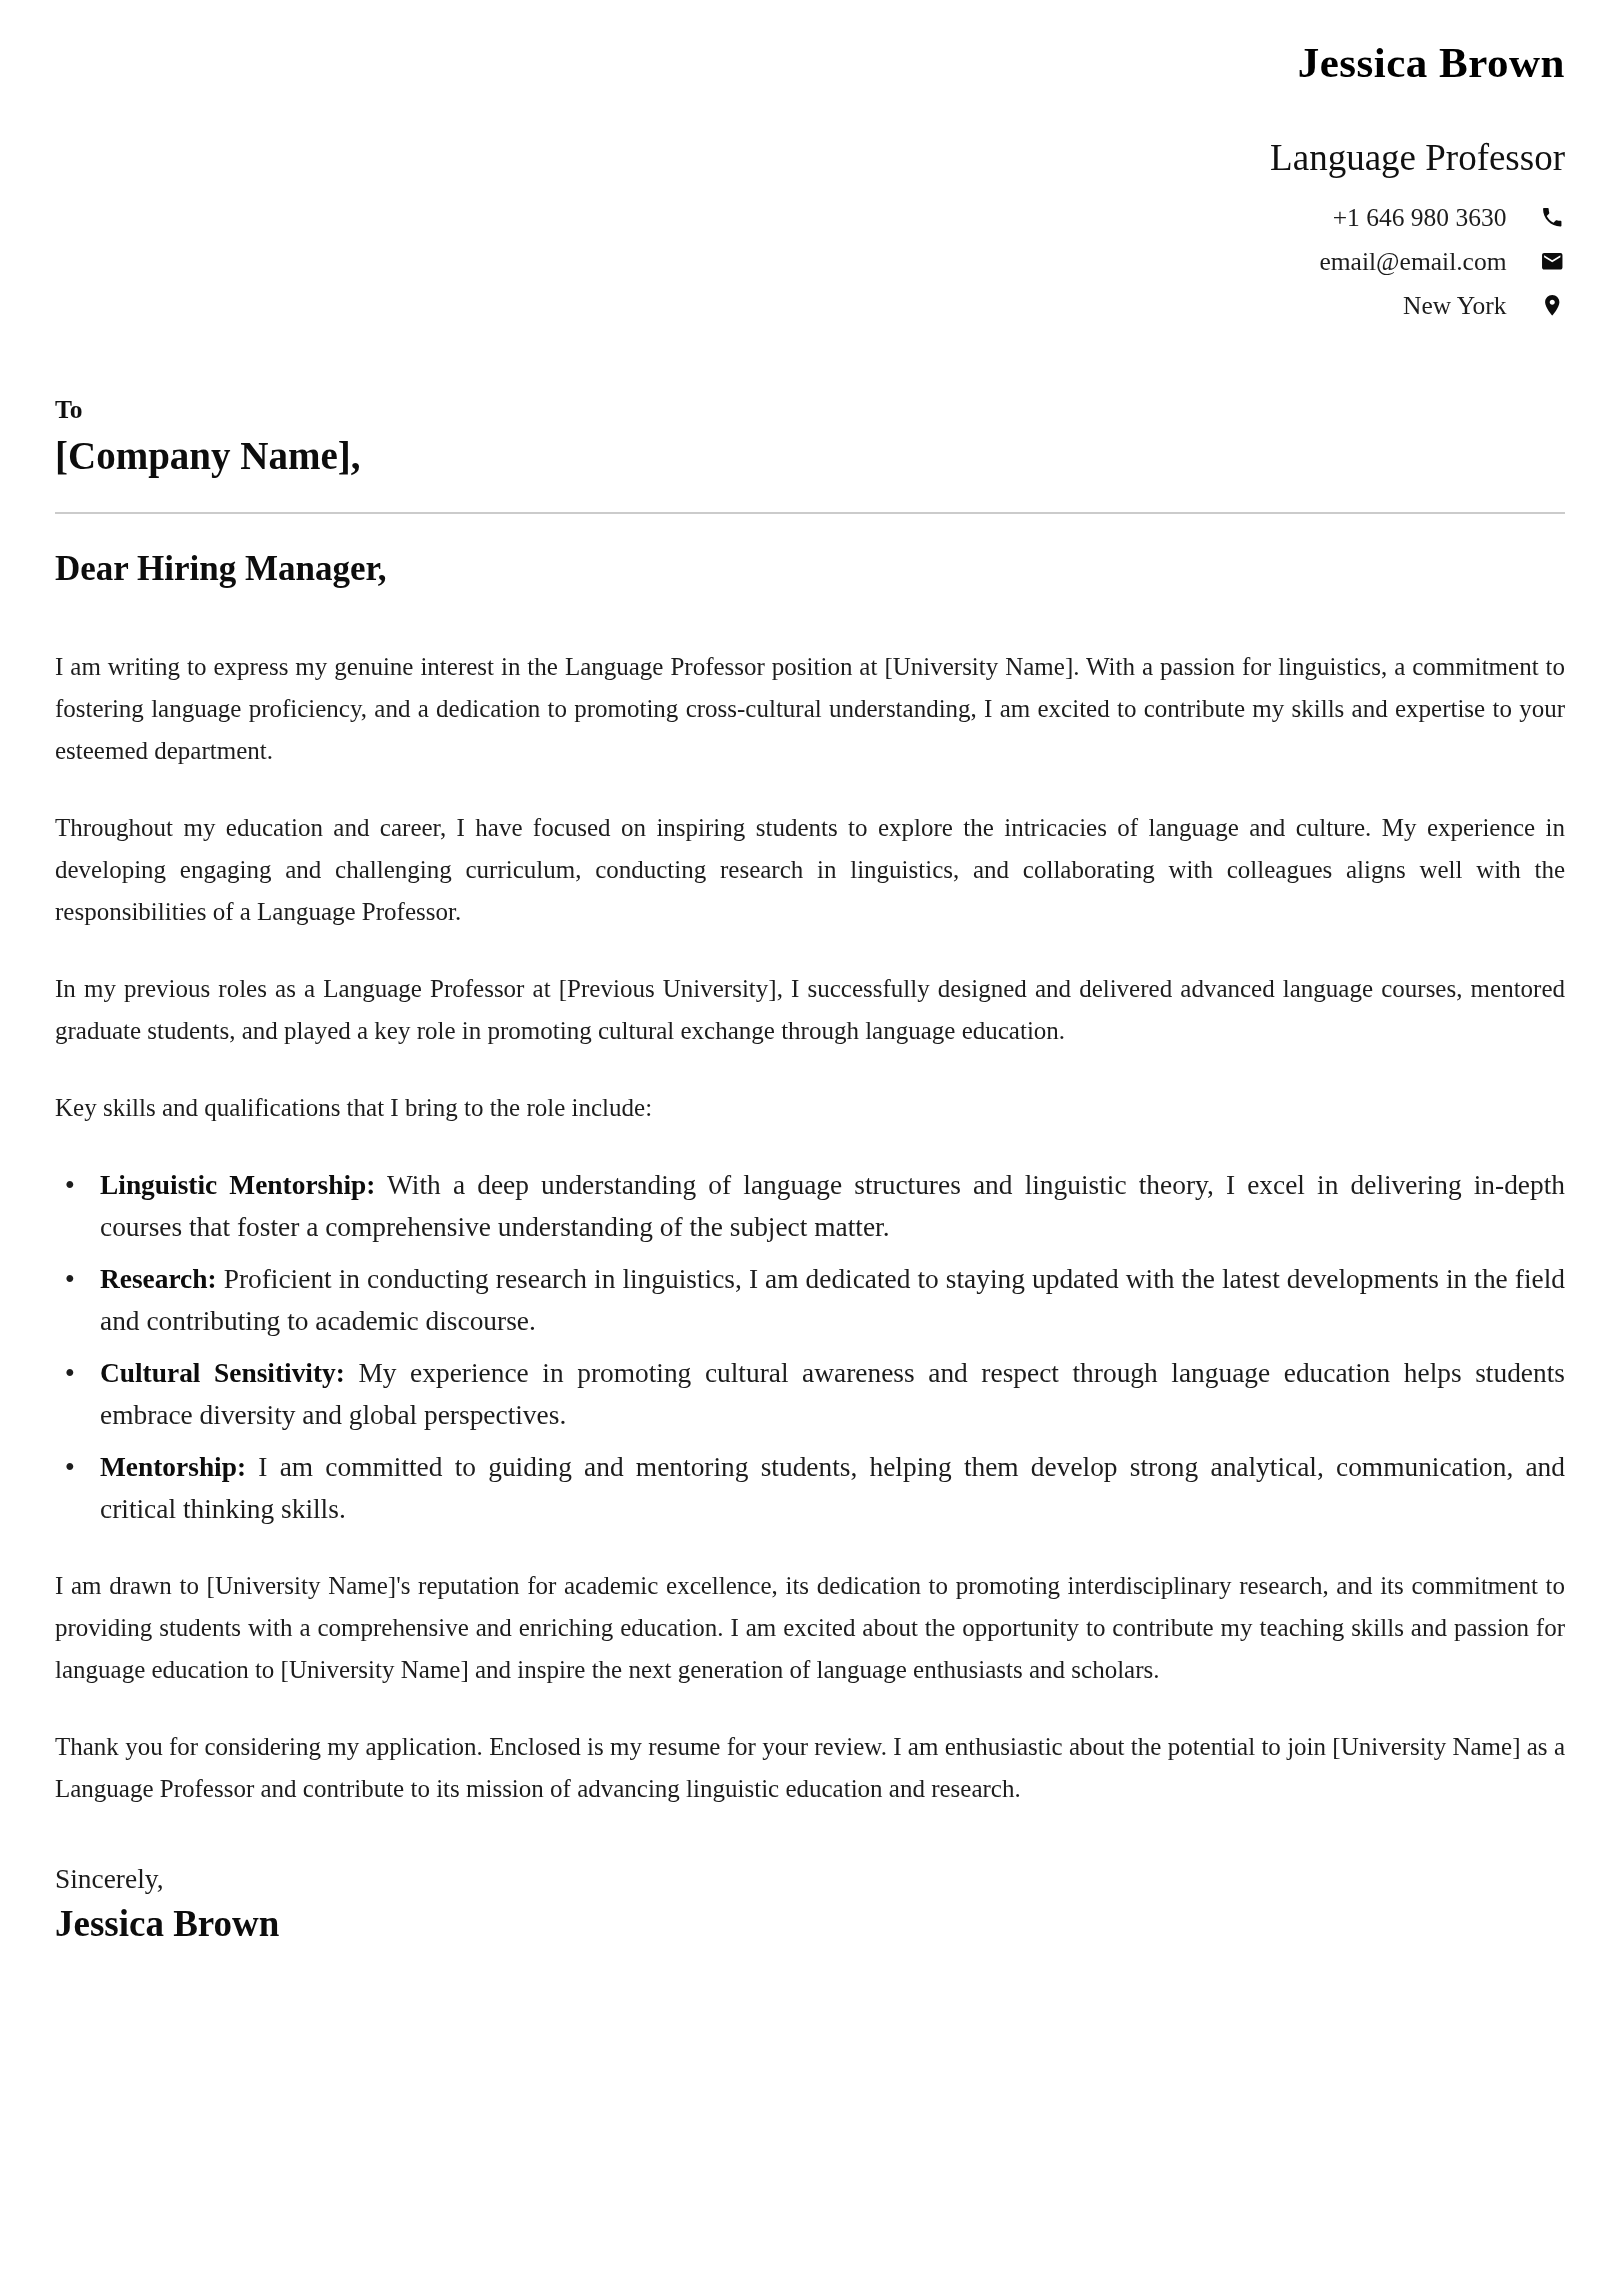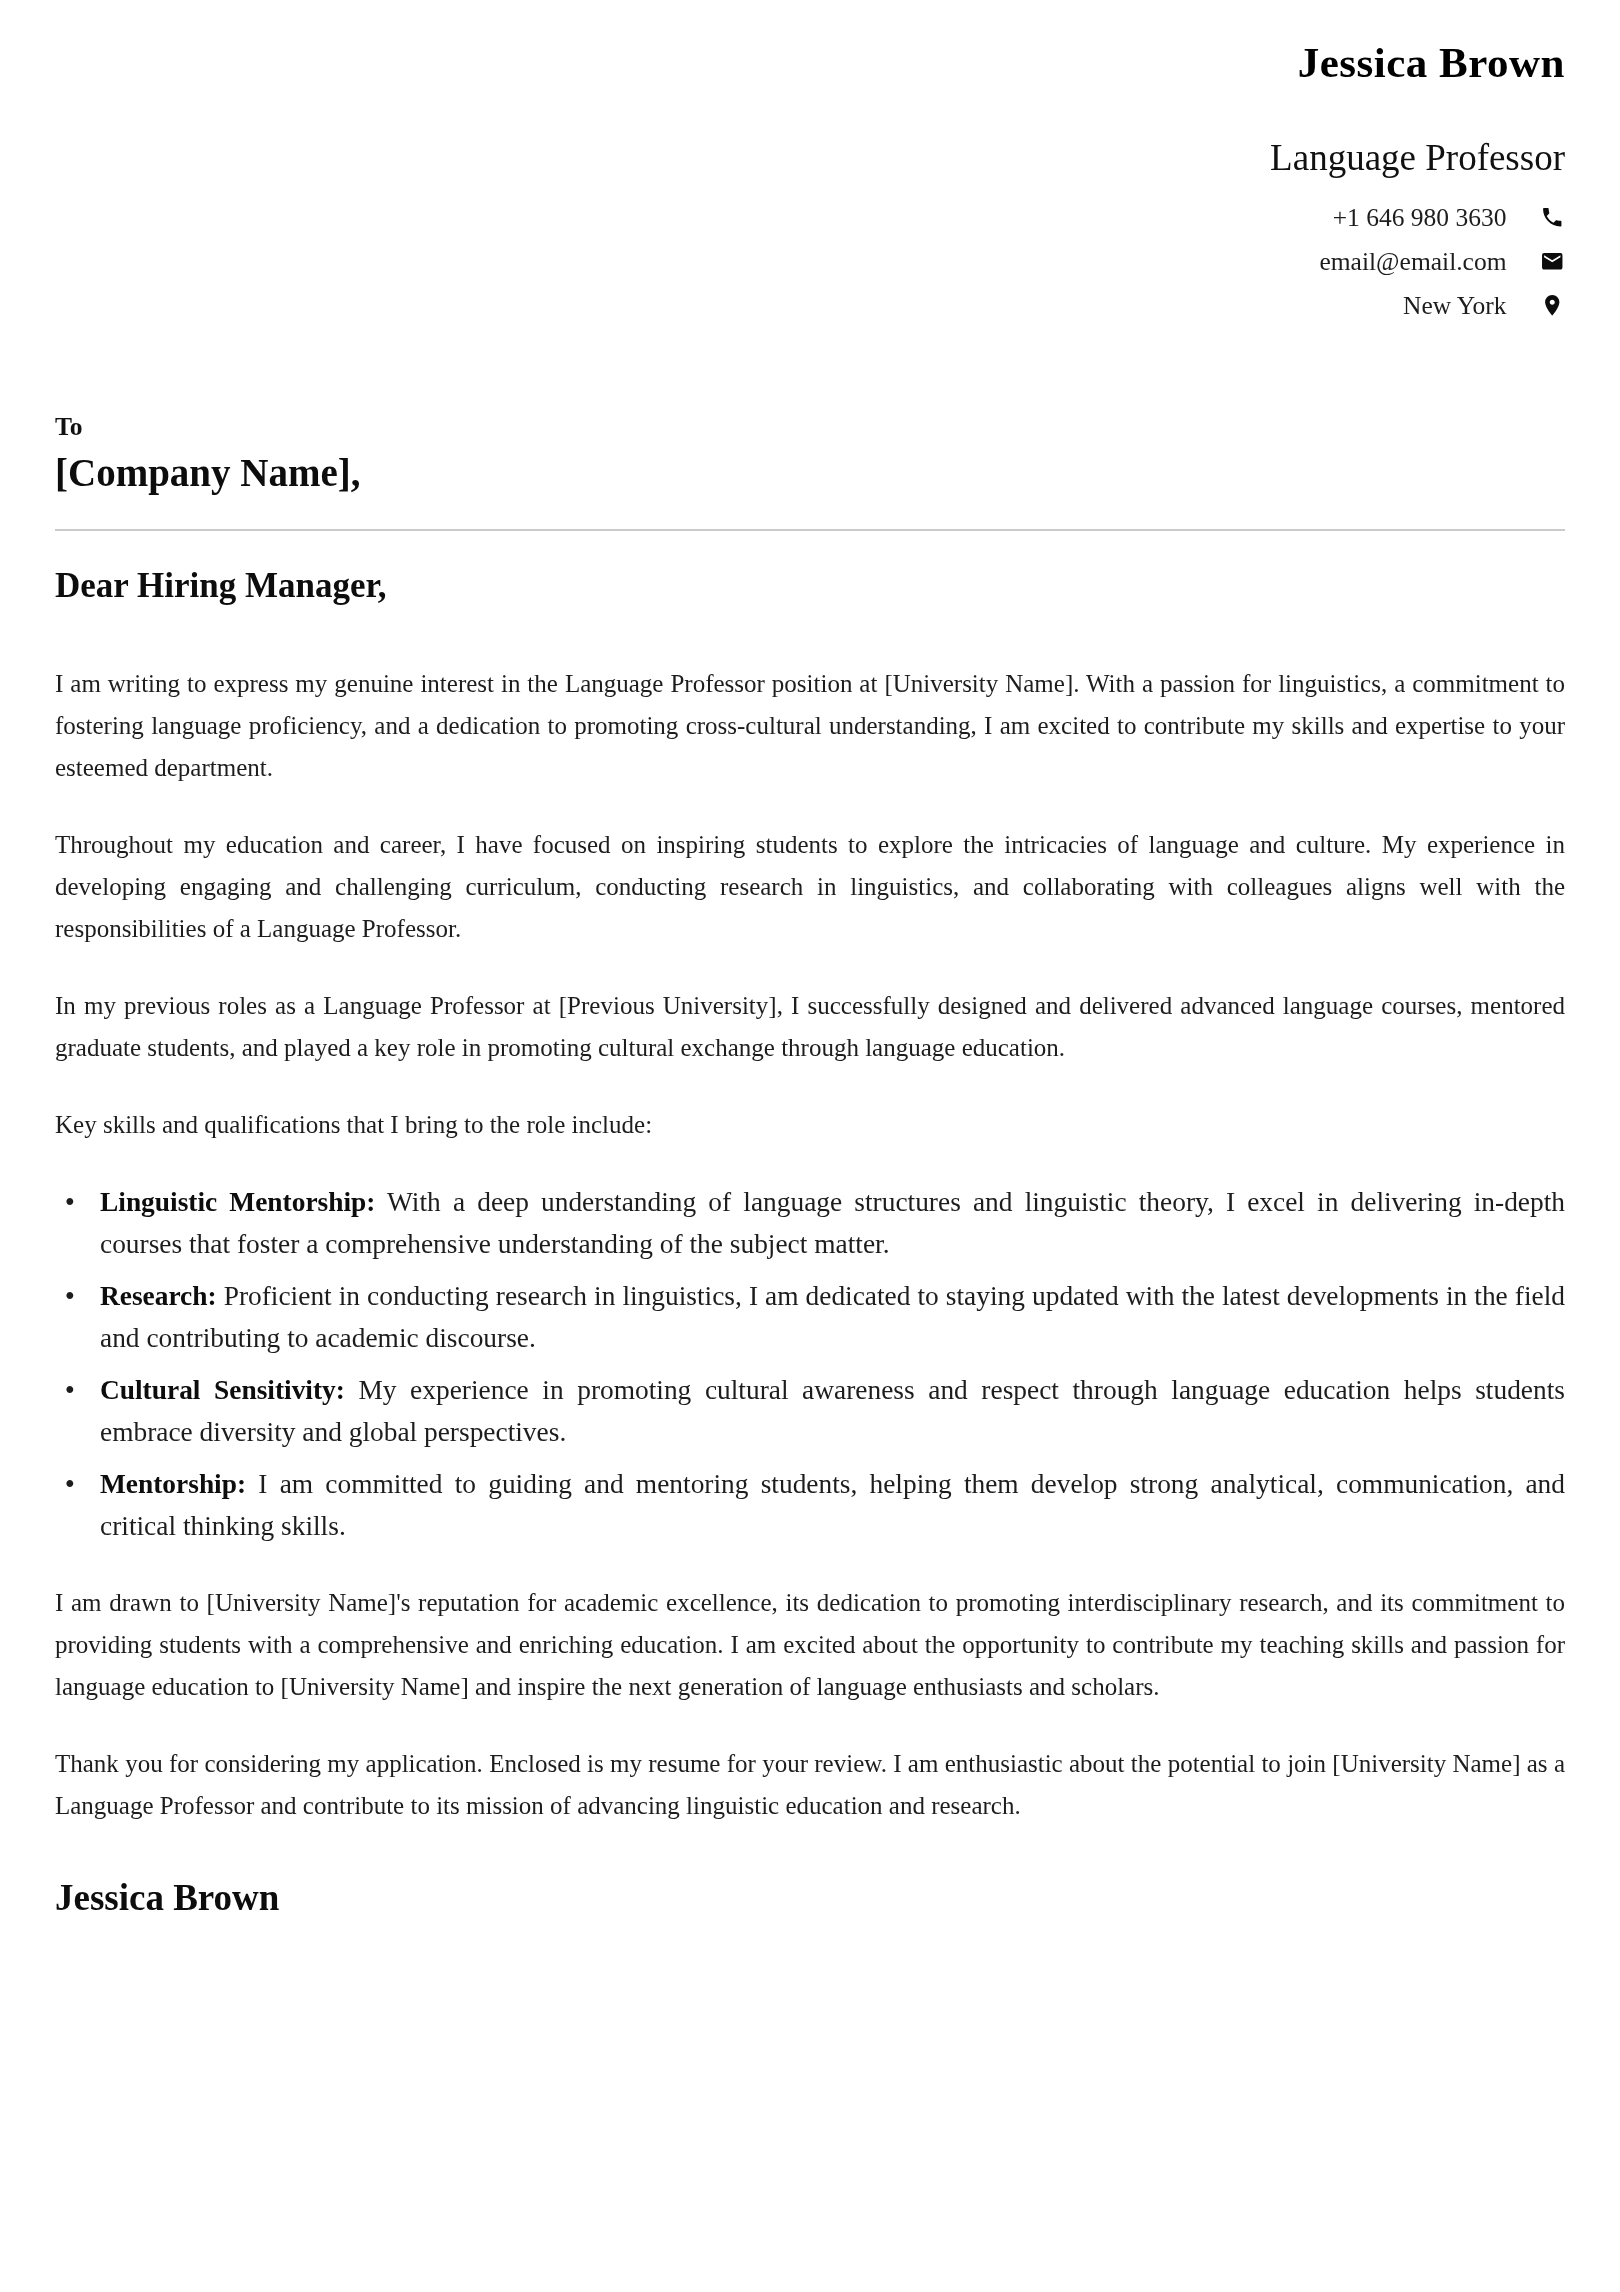--- a/index.html
+++ b/index.html
@@ -51,21 +51,21 @@
     justify-content: space-between;
     gap: 33px;
     height: 44px;
     font-size: 25.5px;
     color: #1d1d1d;
   }
   .contact-icon { display: inline-flex; width: 25.5px; justify-content: center; }
   .contact-icon svg { width: 24.5px; height: 24.5px; display: block; fill: #0c0c0c; }
 
   
-  .recipient { margin-top: 84px; }
+  .recipient { margin-top: 67px; }
   .to-label {
     margin: 0;
     font-size: 25.5px;
     font-weight: bold;
     color: #111111;
   }
   .company {
     margin: 9.8px 0 0 0;
     font-size: 39px;
     font-weight: bold;
@@ -188,17 +188,18 @@
       <li><span class="term">Research:</span> <span>Proficient in conducting research in linguistics, I am dedicated to staying updated with the latest developments in the field and contributing to academic discourse.</span></li>
       <li><span class="term">Cultural Sensitivity:</span> <span>My experience in promoting cultural awareness and respect through language education helps students embrace diversity and global perspectives.</span></li>
       <li><span class="term">Mentorship:</span> <span>I am committed to guiding and mentoring students, helping them develop strong analytical, communication, and critical thinking skills.</span></li>
     </ul>
 
     <p>I am drawn to [University Name]'s reputation for academic excellence, its dedication to promoting interdisciplinary research, and its commitment to providing students with a comprehensive and enriching education. I am excited about the opportunity to contribute my teaching skills and passion for language education to [University Name] and inspire the next generation of language enthusiasts and scholars.</p>
     <p>Thank you for considering my application. Enclosed is my resume for your review. I am enthusiastic about the potential to join [University Name] as a Language Professor and contribute to its mission of advancing linguistic education and research.</p>
   </div>
 
   <div class="closing">
+    <p class="valediction">Sincerely,</p>
     <p class="signature">Jessica Brown</p>
   </div>
 
 </div>
 
 
 </body></html>

